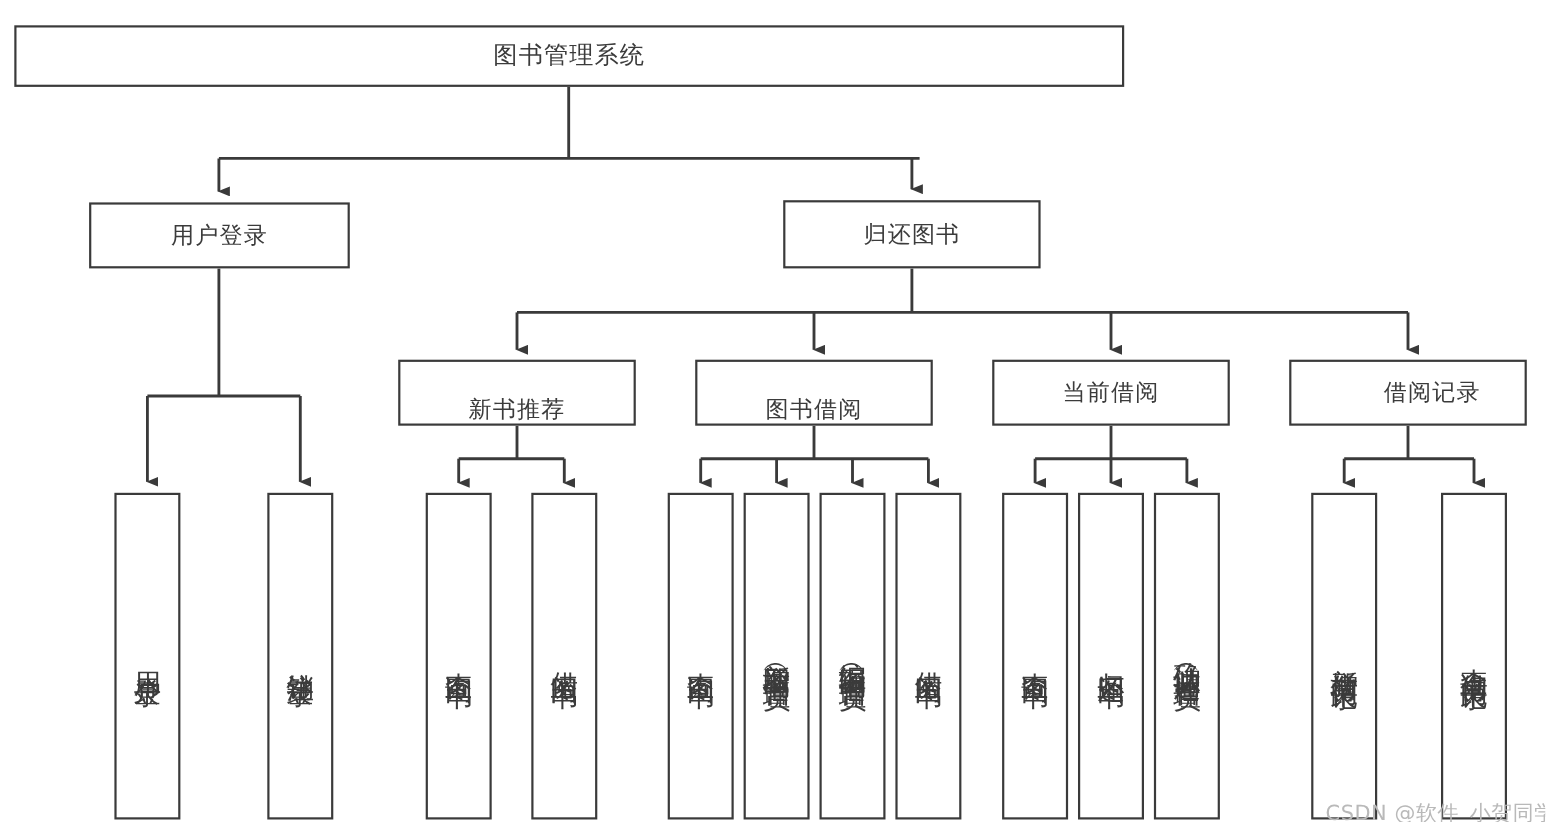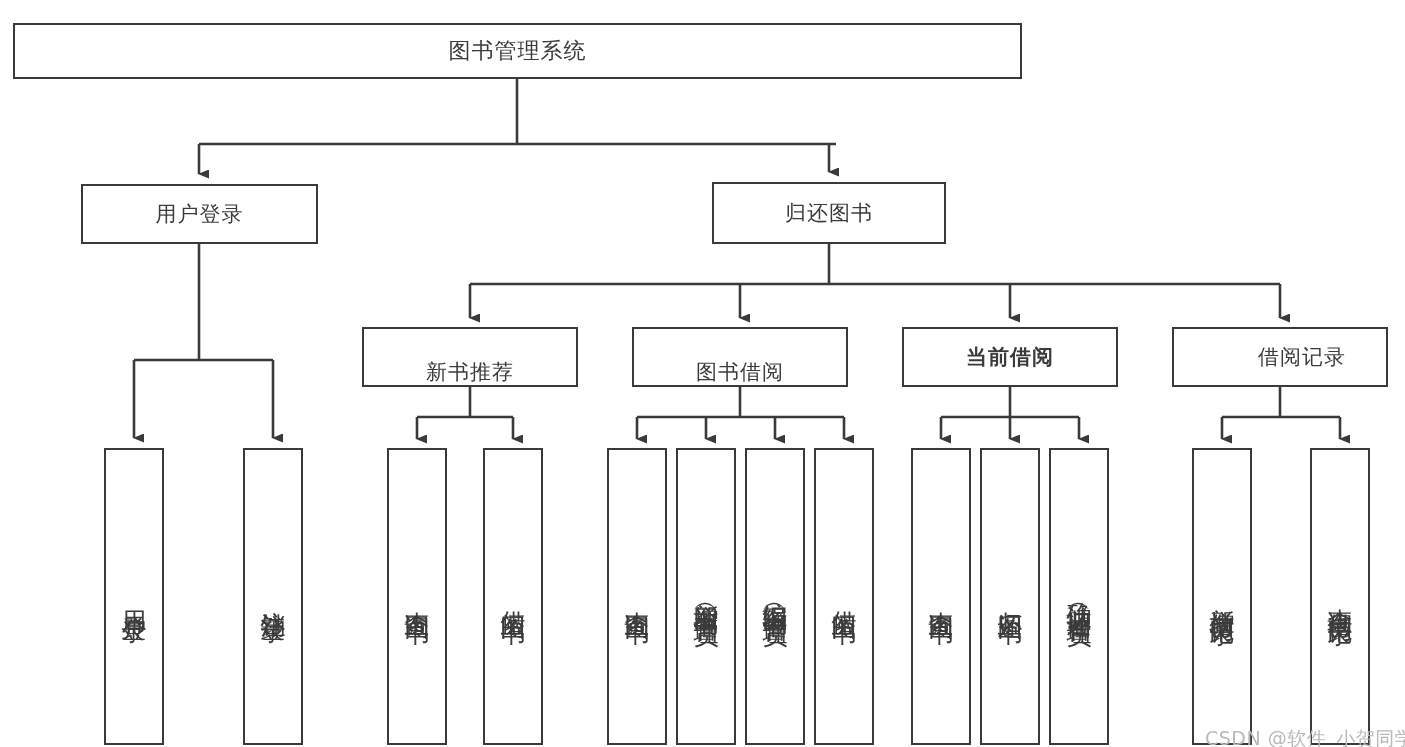--- a/index.html
+++ b/index.html
@@ -139,21 +139,21 @@
   <div class="node h" style="left:712px; top:170px; width:234px; height:62px;">
     <span class="label">归还图书</span>
   </div>
 
   <div class="node h" style="left:362px; top:315px; width:216px; height:60px;align-items:flex-end;">
     <span class="label">新书推荐</span>
   </div>
   <div class="node h" style="left:632px; top:315px; width:216px; height:60px;align-items:flex-end;">
     <span class="label">图书借阅</span>
   </div>
-  <div class="node h" style="left:902px; top:315px; width:216px; height:60px;font-weight:bold;">
+  <div class="node h" style="left:902px; top:315px; width:216px; height:60px;">
     <span class="label">当前借阅</span>
   </div>
   <div class="node h" style="left:1172px; top:315px; width:216px; height:60px;padding-left:44px;">
     <span class="label">借阅记录</span>
   </div>
 
   <div class="node v" style="left:104px; top:436px; width:60px; height:297px;">
     <span class="label">用户登录</span>
   </div>
   <div class="node v" style="left:243px; top:436px; width:60px; height:297px;">

